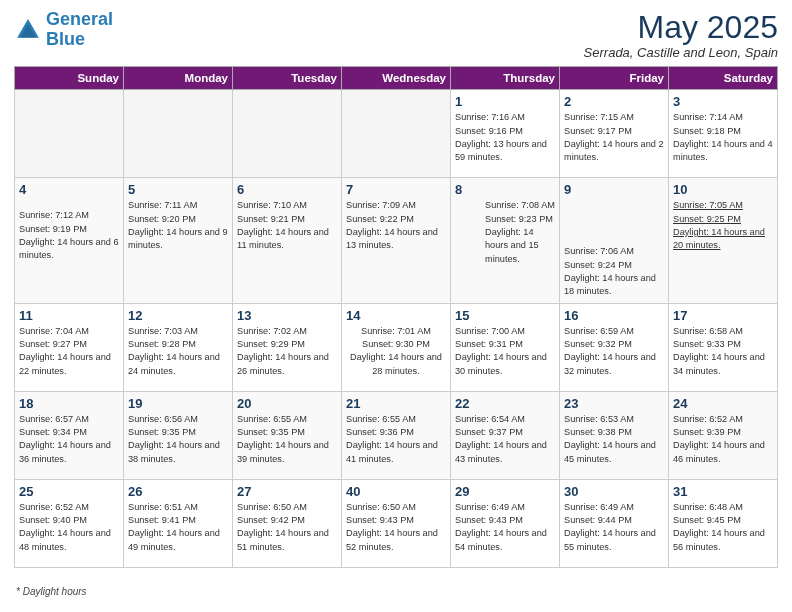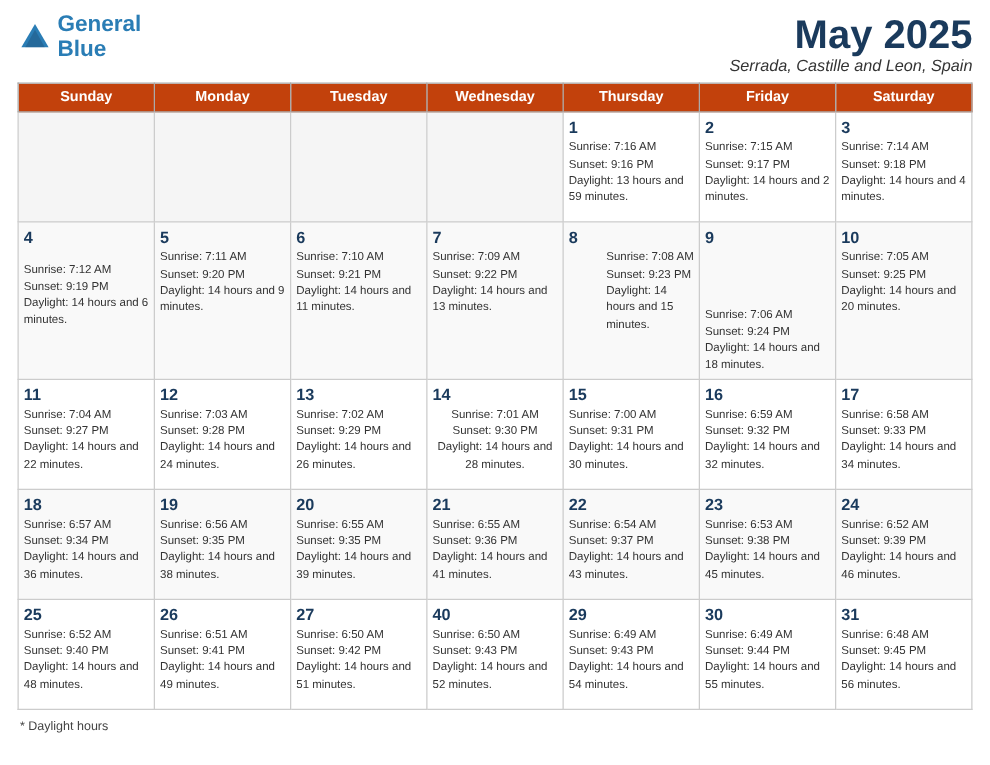--- a/index.html
+++ b/index.html
@@ -36,41 +36,41 @@
     }
     .logo-icon {
       width: 28px;
       height: 28px;
     }
     .title-block {
       text-align: right;
     }
     .month-title {
       font-size: 32px;
-      font-weight: bold;
+      font-weight: normal;
       color: #1a3a5c;
       line-height: 1.1;
     }
     .location {
       font-size: 13px;
       color: #333;
       font-style: italic;
     }
     table {
       width: 100%;
       border-collapse: collapse;
       table-layout: fixed;
     }
     thead tr th {
-      background-color: #c2410c;
+      background-color: #701a75;
       color: #fff;
       font-size: 11.5px;
       font-weight: bold;
       padding: 5px 4px;
-      text-align: center;
+      text-align: right;
       border: 1px solid #aaa;
     }
     tbody tr td {
       vertical-align: top;
       border: 1px solid #ccc;
       padding: 4px 4px 4px 4px;
       font-size: 9.5px;
       color: #222;
       height: 88px;
       background: #fff;
@@ -87,24 +87,25 @@
       color: #1a3a5c;
       display: block;
       margin-bottom: 2px;
     }
     .cell-text {
       font-size: 9.2px;
       color: #333;
       line-height: 1.45;
     }
     .footnote {
-      margin-top: 8px;
+      margin-top: 18px;
       font-size: 10px;
       color: #444;
       padding-left: 2px;
+      font-style: italic;
     }
   </style>
 </head>
 <body>
 
 <div class="container">
   <div class="header">
     <div class="logo">
       <svg class="logo-icon" viewBox="0 0 36 36">
         <polygon points="18,4 32,28 4,28" fill="#2a7db5"></polygon>
@@ -190,21 +191,21 @@
 Daylight: 14 hours and 15 minutes.</div>
           </td>
           <td>
             <span class="day-num">9</span>
             <div class="cell-text" style="white-space: pre-line; margin-top: 48px;">Sunrise: 7:06 AM
 Sunset: 9:24 PM
 Daylight: 14 hours and 18 minutes.</div>
           </td>
           <td>
             <span class="day-num">10</span>
-            <div class="cell-text" style="white-space: pre-line;">Sunrise: 7:05 AM
+            <div class="cell-text" style="white-space: pre-line; text-decoration: underline;">Sunrise: 7:05 AM
 Sunset: 9:25 PM
 Daylight: 14 hours and 20 minutes.</div>
           </td>
         </tr>
         <tr>
           <td>
             <span class="day-num">11</span>
             <div class="cell-text" style="white-space: pre-line;">Sunrise: 7:04 AM
 Sunset: 9:27 PM
 Daylight: 14 hours and 22 minutes.</div>

